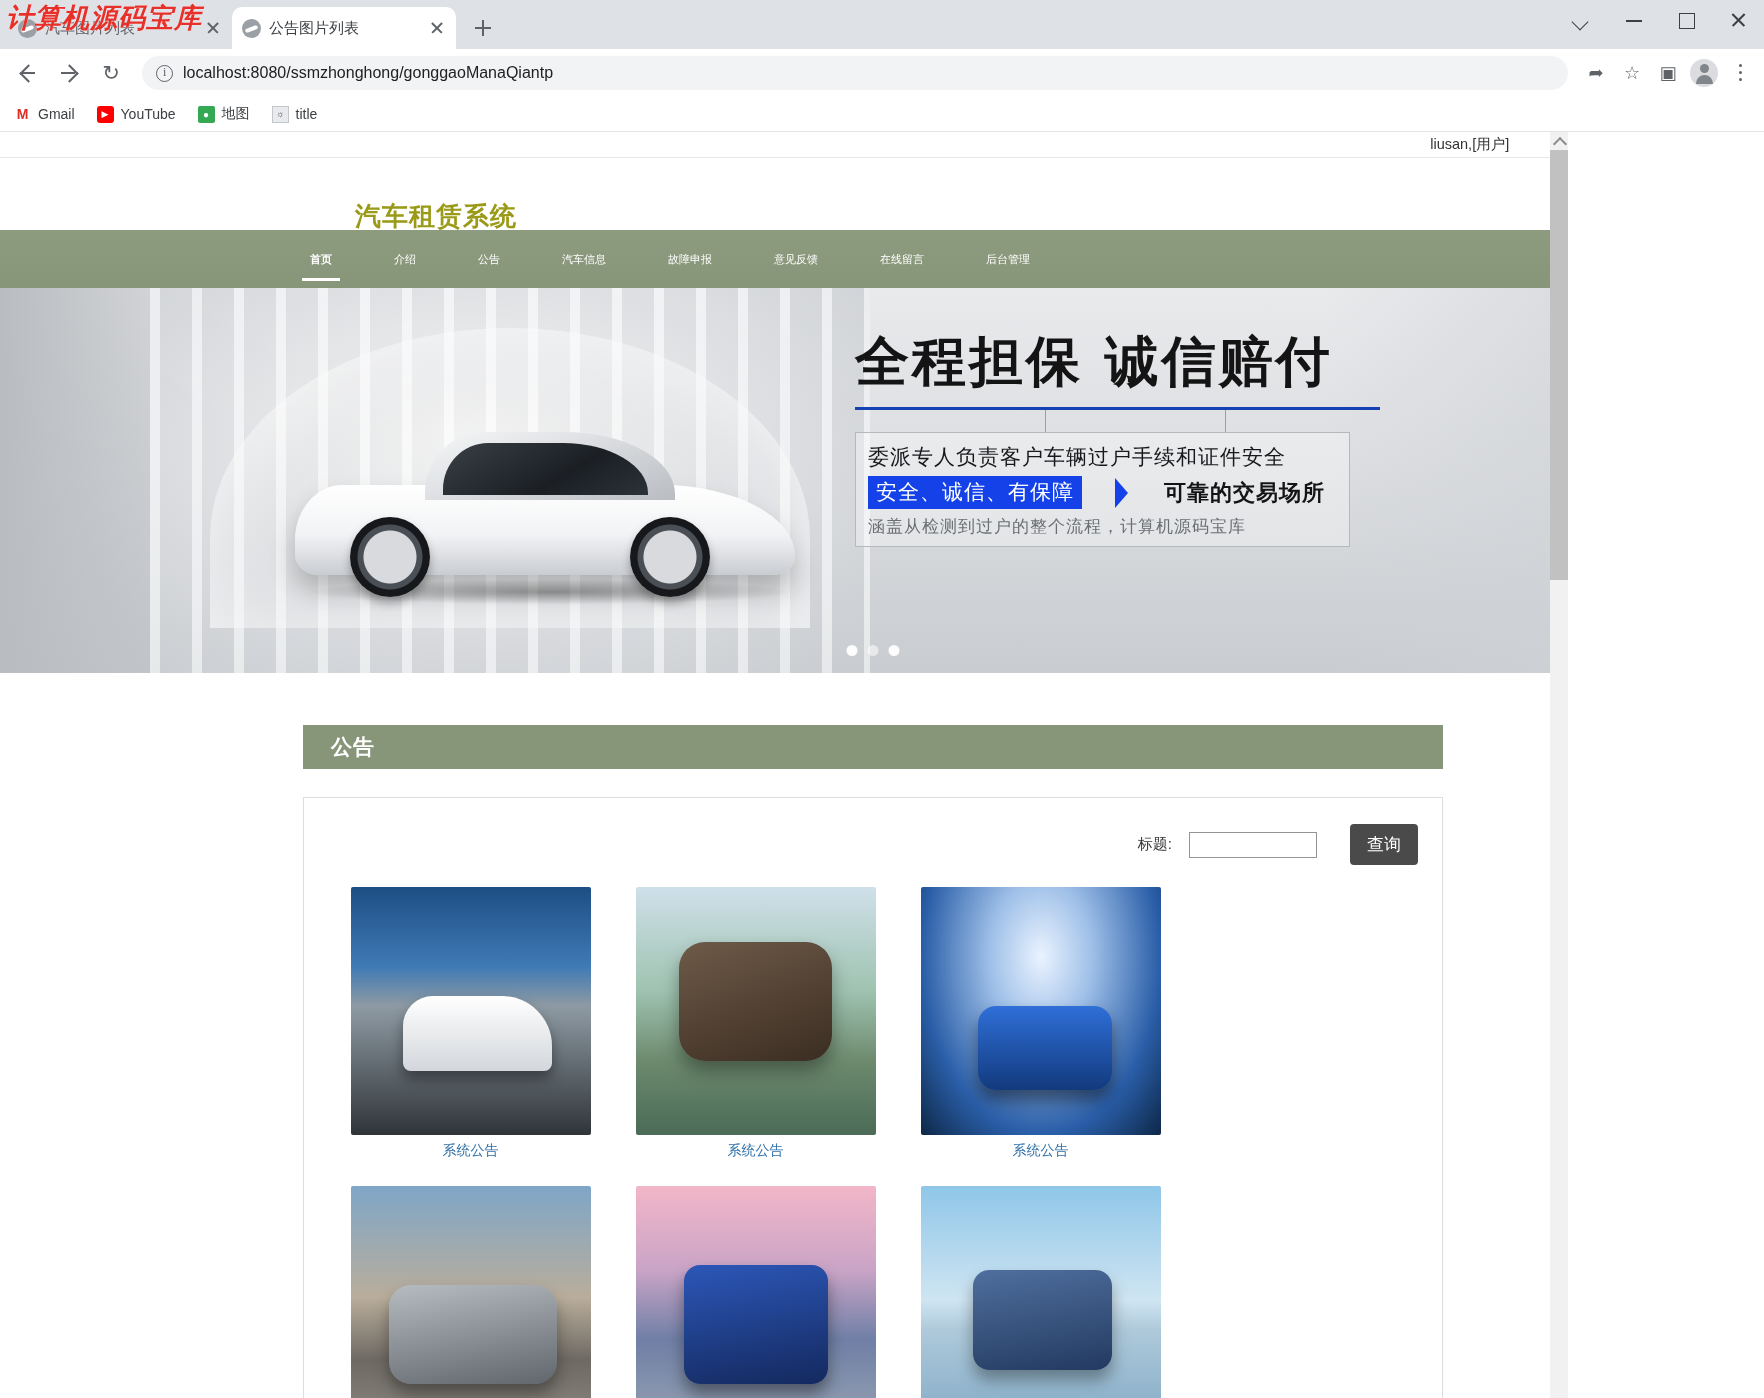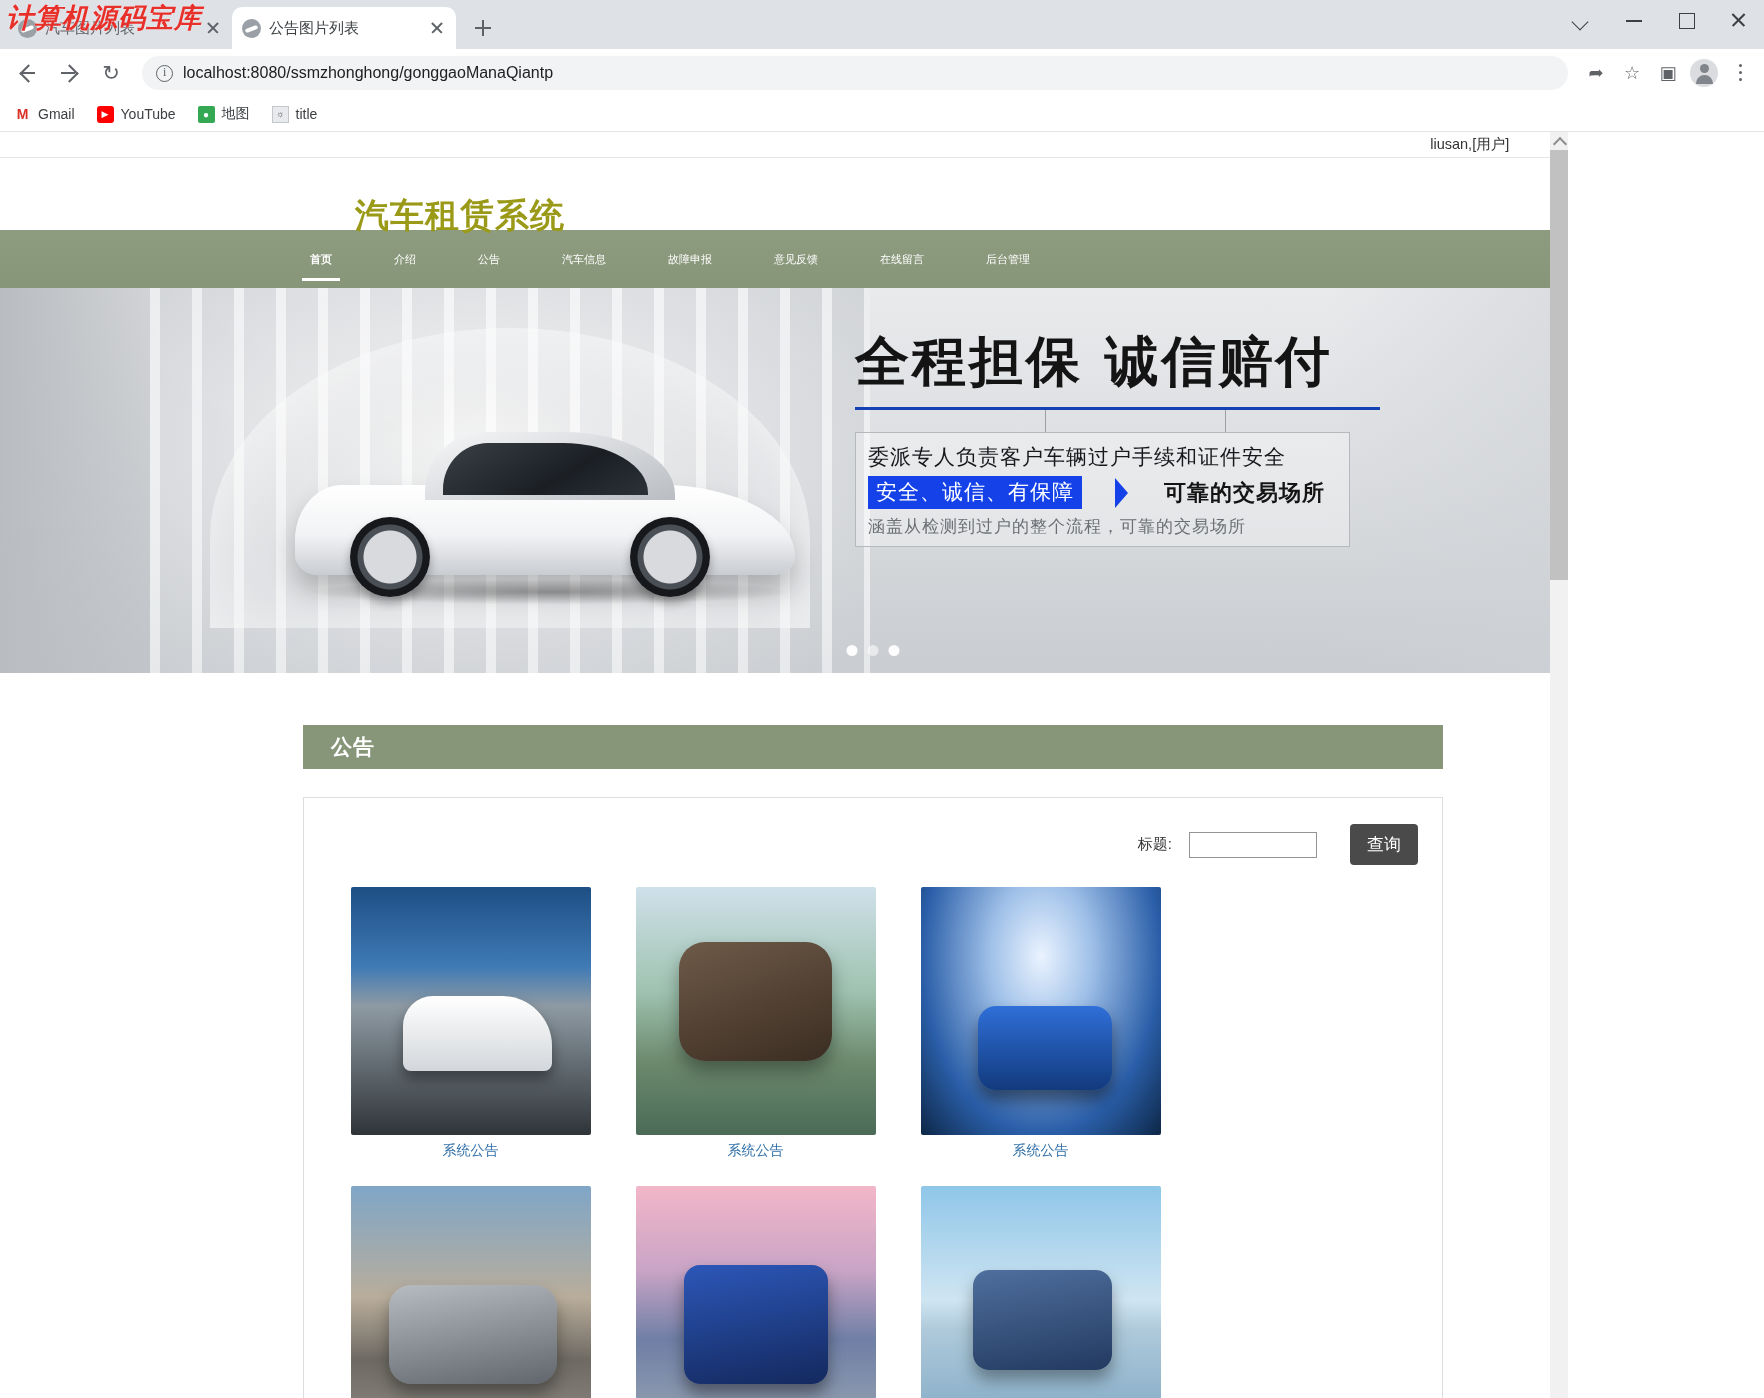--- a/index.html
+++ b/index.html
@@ -97,21 +97,21 @@
   .userbar {
     height:26px; display:flex; align-items:center; justify-content:flex-end;
     padding-right:22px; font-size:14.5px; color:#333; gap:0px;
     border-bottom:1px solid #e6e6e6;
   }
   .userbar .uname { color:#333; }
   .userbar a { color:#5b9bd5; text-decoration:none; padding:0 7px;margin-left:48px; }
   .userbar .sep { color:#bbb; }
 
   .site-header { height:72px; display:flex; align-items:center; padding-left:355px; background:#fff; }
-  .logo { font-size:34px; font-weight:bold; color:#9a9a18; letter-spacing:1px;
+  .logo { font-size:26px; font-weight:bold; color:#9a9a18; letter-spacing:1px;
           font-family:"DejaVu Sans","Liberation Sans",sans-serif;margin-top:44px; }
 
   .nav {
     height:58px; background:linear-gradient(#8d9b7e,#879579);
     display:flex; align-items:center; padding-left:310px; gap:0;
   }
   .nav-item {
     color:#ffffff; font-size:11px; padding:0 0; margin-right:62px;
     position:relative; white-space:nowrap; text-decoration:none;
   }
@@ -351,21 +351,21 @@
             <i style="left:190px;"></i>
               <i style="left:370px;"></i>
           </div>
           <div class="banner-box">
             <div class="bb-l1">委派专人负责客户车辆过户手续和证件安全</div>
             <div class="bb-l2">
               <span class="bb-hl">安全、诚信、有保障</span>
               <span class="bb-arrow"></span>
               <span class="bb-l2b">可靠的交易场所</span>
             </div>
-            <div class="bb-l3">涵盖从检测到过户的整个流程，可靠的交易场所</div>
+            <div class="bb-l3">涵盖从检测到过户的整个流程，计算机源码宝库</div>
           </div>
         </div>
 
         <div class="hero-dots">
           <i></i>
           <i class="dim"></i>
           <i></i>
         </div>
       </div>
 

